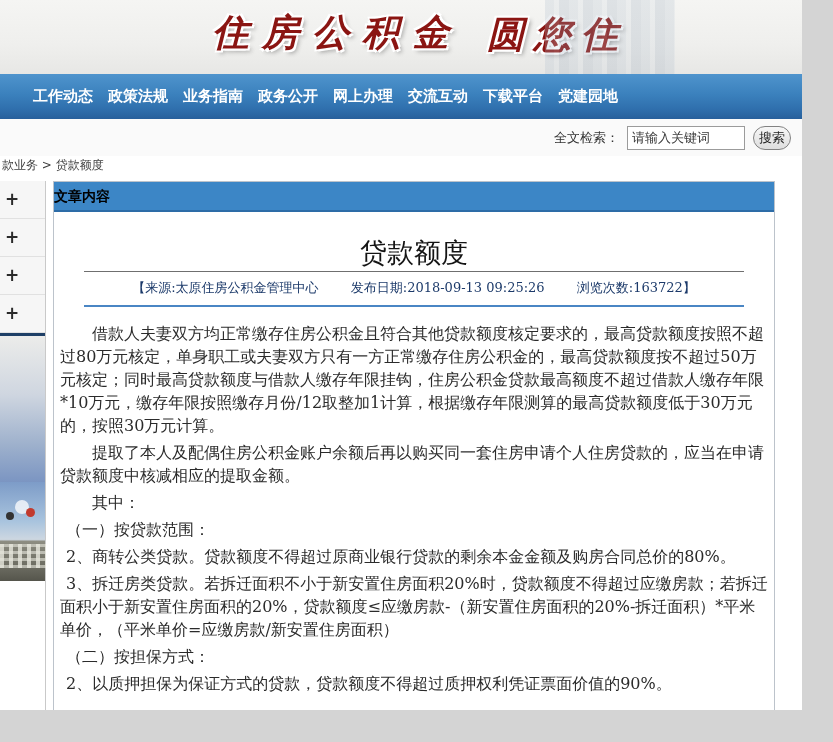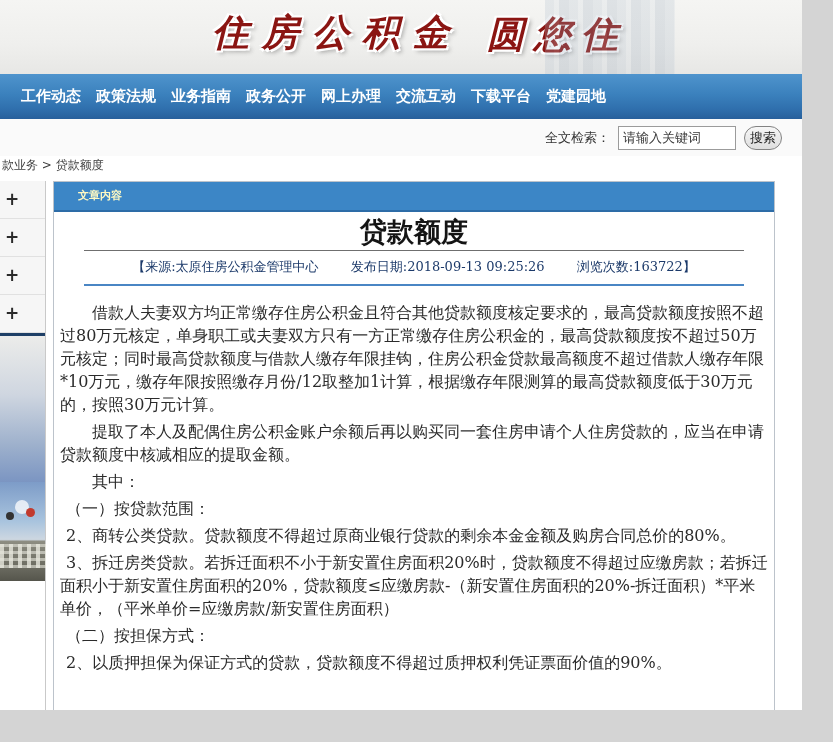--- a/index.html
+++ b/index.html
@@ -19,27 +19,27 @@
           background:
             radial-gradient(ellipse 34px 20px at 18% 88%,#3f6d33 60%,rgba(0,0,0,0) 61%),
             radial-gradient(ellipse 40px 22px at 62% 95%,#4d7a37 60%,rgba(0,0,0,0) 61%),
             radial-gradient(ellipse 26px 16px at 92% 80%,#5d8440 60%,rgba(0,0,0,0) 61%),
             repeating-linear-gradient(90deg,#55687c 0 8px,#8496a8 8px 12px,#69records 0) ,
             repeating-linear-gradient(90deg,#5d7084 0 8px,#8a9cae 8px 12px,#4e6174 12px 20px),
             linear-gradient(180deg,#b9c7d3 0%,#90a4b4 60%,#6d8292 100%);}
   
   .navbar{position:absolute;left:0;top:74px;width:802px;height:45px;
           background:linear-gradient(180deg,#4f94cd 0%,#3b81bd 45%,#2f6fad 78%,#275f9b 100%);
-          display:flex;align-items:center;gap:15px;padding-left:21px;box-sizing:border-box;}
+          display:flex;align-items:center;gap:15px;padding-left:33px;box-sizing:border-box;}
   .nav-item{color:#ffffff;font-size:15px;font-weight:600;white-space:nowrap;cursor:pointer;}
   .nav-partial{position:absolute;left:-36px;top:12px;width:46px;overflow:hidden;
           color:#e8a8e0;font-size:15px;font-weight:600;letter-spacing:1px;}
   
   .search-row{position:absolute;left:0;top:119px;width:802px;height:37px;background:#fafafa;
-          display:flex;align-items:center;justify-content:flex-end;gap:8px;box-sizing:border-box;padding-right:20px;}
+          display:flex;align-items:center;justify-content:flex-end;gap:8px;box-sizing:border-box;padding-right:11px;}
   .search-label{font-size:13px;color:#333;}
   .search-input{width:108px;height:18px;border:1px solid #9b9b9b;background:#fff;font-size:13px;
           padding:2px 4px;color:#333;}
   .search-input::placeholder{color:#3a3a3a;opacity:1;}
   .search-btn{height:24px;min-width:34px;font-size:13px;color:#222;border:1px solid #828282;border-radius:12px;
           background:linear-gradient(180deg,#f7f7f7,#dedede);cursor:pointer;padding:1px 5px;}
   
   .breadcrumb{position:absolute;left:2px;top:157px;font-size:12px;color:#3c3c3c;cursor:pointer;}
   
   .sidebar{position:absolute;left:0;top:181px;width:46px;height:542px;border-right:1px solid #c9c9c9;
@@ -55,23 +55,23 @@
   .fig-red{left:26px;top:26px;width:9px;height:9px;background:#c23a2e;}
   .fig-dark{left:6px;top:30px;width:8px;height:8px;background:#333;}
   .fig-white{left:15px;top:18px;width:14px;height:14px;background:rgba(255,255,255,.75);}
   .win{position:absolute;left:0;top:62px;width:46px;height:24px;
           background:repeating-linear-gradient(90deg,rgba(230,230,220,.8) 0 4px,rgba(0,0,0,0) 4px 9px),
                      repeating-linear-gradient(180deg,rgba(230,230,220,.6) 0 3px,rgba(0,0,0,0) 3px 7px);}
   
   .panel{position:absolute;left:53px;top:181px;width:722px;height:561px;background:#fff;
          border:1px solid #bcc3cb;box-sizing:border-box;}
   .section-bar{height:28px;line-height:28px;background:#3c86c6;border-bottom:2px solid #2d6ca7;
-         color:#fef9c3;font-size:11px;font-weight:bold;padding-left:24px;}
-  .art-title{margin:2px 0 0;text-align:center;font-family:"DejaVu Serif","Liberation Serif",serif;
-         font-weight:bold;font-size:27px;color:#141414;}
+         color:#000000;font-size:14px;font-weight:bold;}
+  .art-title{margin:23px 0 0;text-align:center;font-family:"DejaVu Serif","Liberation Serif",serif;
+         font-weight:normal;font-size:27px;color:#141414;}
   .meta{margin:0 30px 0;border-top:1px solid #6f6f6f;border-bottom:2px solid #4a86c4;
          text-align:center;padding:7px 0 8px;color:#1c3a6a;font-size:13px;
          font-family:"DejaVu Serif","Liberation Serif",serif;white-space:nowrap;}
   .meta span{margin:0 14px;}
   .body{margin:15px 6px 0;font-family:"DejaVu Serif","Liberation Serif",serif;
          font-size:16px;line-height:23px;color:#2b2b2b;}
   .body p{margin:0 0 4px;}
   .ind-2{text-indent:2em;}
   .ind-05{text-indent:6px;}
   

